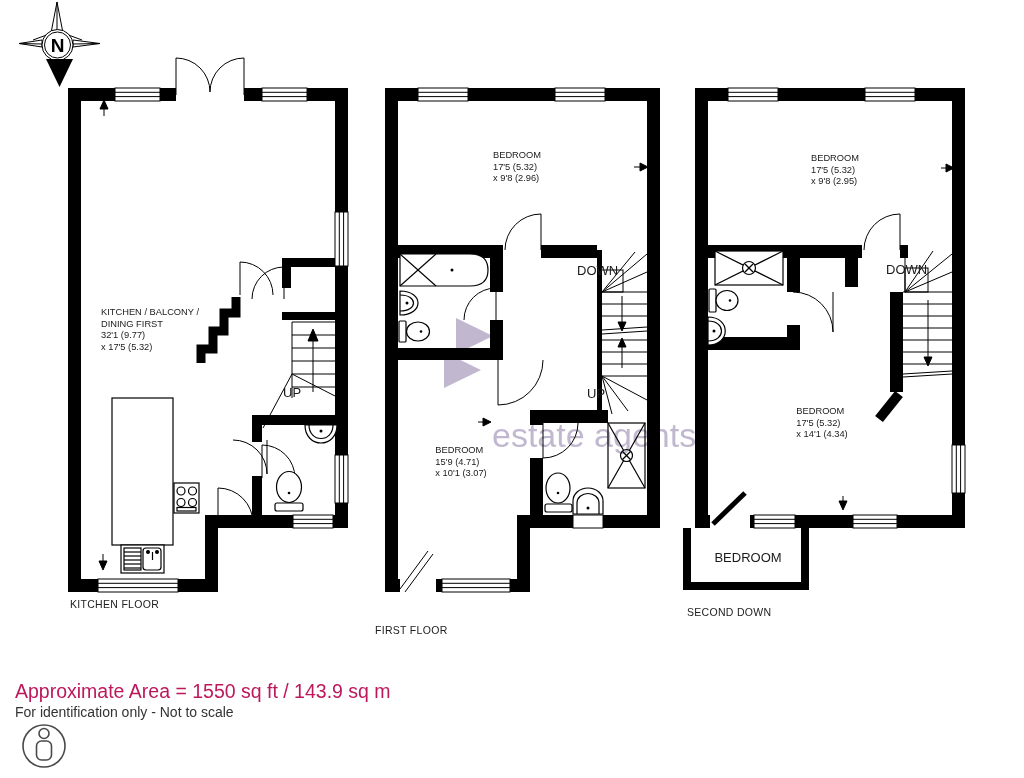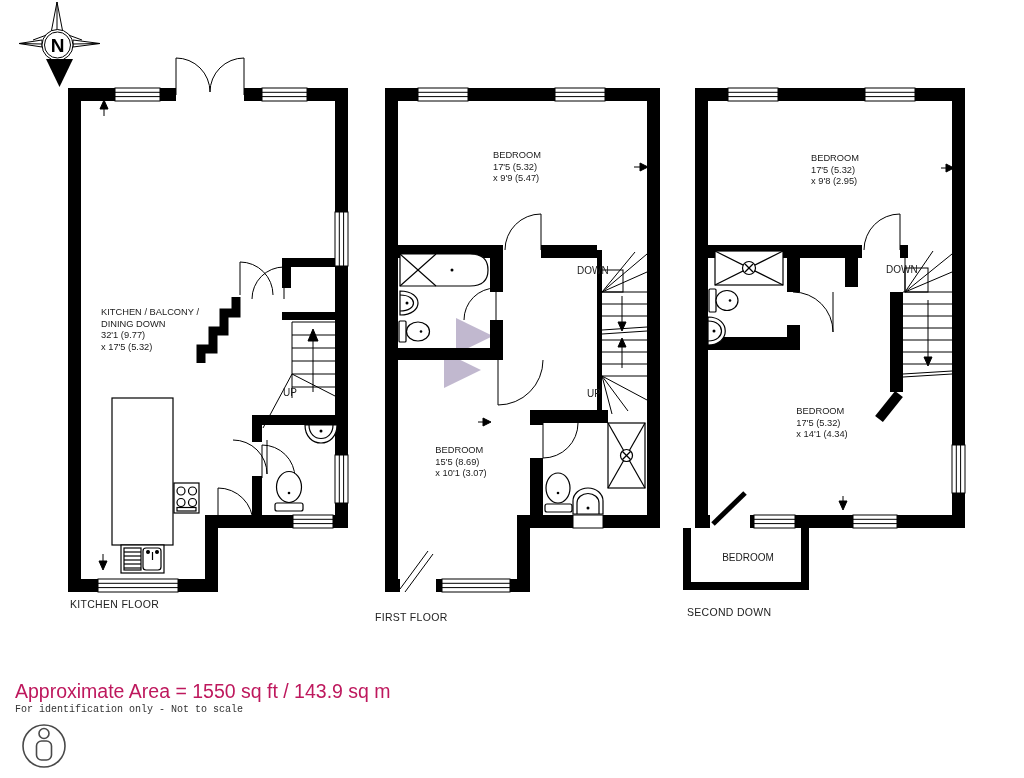--- a/index.html
+++ b/index.html
@@ -1,24 +1,24 @@
 <!DOCTYPE html>
 <html><head>
 <meta charset="utf-8">
 <style>
   html,body{margin:0;padding:0;background:#fff;}
   .canvas{position:relative;width:1024px;height:778px;background:#fff;overflow:hidden;
           font-family:"Liberation Sans","DejaVu Sans",sans-serif;}
   .canvas svg.plan{position:absolute;left:0;top:0;}
   .lbl{position:absolute;color:#1a1a1a;white-space:nowrap;z-index:5;}
   .room-label{font-size:9.3px;line-height:11.5px;text-align:left;transform:translateX(-50%);}
-  .small-label{font-size:10px;line-height:9px;}
+  .small-label{font-size:13px;line-height:9px;}
   .floor-label{font-size:10.5px;letter-spacing:.3px;color:#222;}
   .footer-area{font-size:19.5px;color:#be185d;}
-  .footer-note{font-size:10px;color:#333;font-family:Liberation Mono, monospace;}
+  .footer-note{font-size:14px;color:#333;}
   .watermark{position:absolute;left:352px;top:316px;width:345px;height:145px;z-index:8;
              color:#84719f;opacity:.5;mix-blend-mode:multiply;pointer-events:none;}
   .wm-logo{position:absolute;left:92px;top:2px;}
   .wm-logo polygon{fill:currentColor;}
   .wm-brand{position:absolute;left:0;top:44px;font-size:53px;font-weight:bold;
             letter-spacing:-2px;line-height:1;}
   .wm-tagline{position:absolute;left:140px;top:102px;font-size:34px;line-height:1;}
 </style>
 </head>
 <body>
@@ -343,40 +343,40 @@
 
   <g stroke="#4a4a4a" stroke-width="1.6" fill="none">
     <circle cx="44" cy="746" r="21"></circle>
     <circle cx="44" cy="733.5" r="5"></circle>
     <rect x="36.5" y="741" width="15" height="19" rx="5"></rect>
   </g>
 </svg>
 
 <div class="lbl room-label" style="left:150px;top:307px">
   <div>KITCHEN / BALCONY /</div>
-  <div>DINING DOWN</div>
+  <div>DINING FIRST</div>
   <div>32'1 (9.77)</div>
   <div>x 17'5 (5.32)</div>
 </div>
 <div class="lbl small-label" style="left:283px;top:388px">UP</div>
 <div class="lbl floor-label" style="left:70px;top:598px">KITCHEN FLOOR</div>
 
 <div class="lbl room-label" style="left:517px;top:150px">
   <div>BEDROOM</div>
   <div>17'5 (5.32)</div>
-  <div>x 9'9 (5.47)</div>
+  <div>x 9'8 (2.96)</div>
 </div>
 <div class="lbl small-label" style="left:577px;top:266px">DOWN</div>
 <div class="lbl small-label" style="left:587px;top:389px">UP</div>
 <div class="lbl room-label" style="left:461px;top:445px">
   <div>BEDROOM</div>
-  <div>15'5 (8.69)</div>
+  <div>15'9 (4.71)</div>
   <div>x 10'1 (3.07)</div>
 </div>
-<div class="lbl floor-label" style="left:375px;top:611px">FIRST FLOOR</div>
+<div class="lbl floor-label" style="left:375px;top:624px">FIRST FLOOR</div>
 
 <div class="lbl room-label" style="left:835px;top:153px">
   <div>BEDROOM</div>
   <div>17'5 (5.32)</div>
   <div>x 9'8 (2.95)</div>
 </div>
 <div class="lbl small-label" style="left:886px;top:265px">DOWN</div>
 <div class="lbl room-label" style="left:822px;top:406px">
   <div>BEDROOM</div>
   <div>17'5 (5.32)</div>
@@ -386,15 +386,16 @@
 <div class="lbl floor-label" style="left:687px;top:606px">SECOND DOWN</div>
 
 <div class="lbl footer-area" style="left:15px;top:680px">Approximate Area = 1550 sq ft / 143.9 sq m</div>
 <div class="lbl footer-note" style="left:15px;top:704px">For identification only - Not to scale</div>
 
 <div class="watermark">
   <svg class="wm-logo" width="60" height="78" viewBox="0 0 60 78">
     <polygon points="12,0 12,36 49,18"></polygon>
     <polygon points="0,34 0,70 37,52"></polygon>
   </svg>
+  <div class="wm-tagline">estate agents</div>
 </div>
 
 </div>
 
 </body></html>

